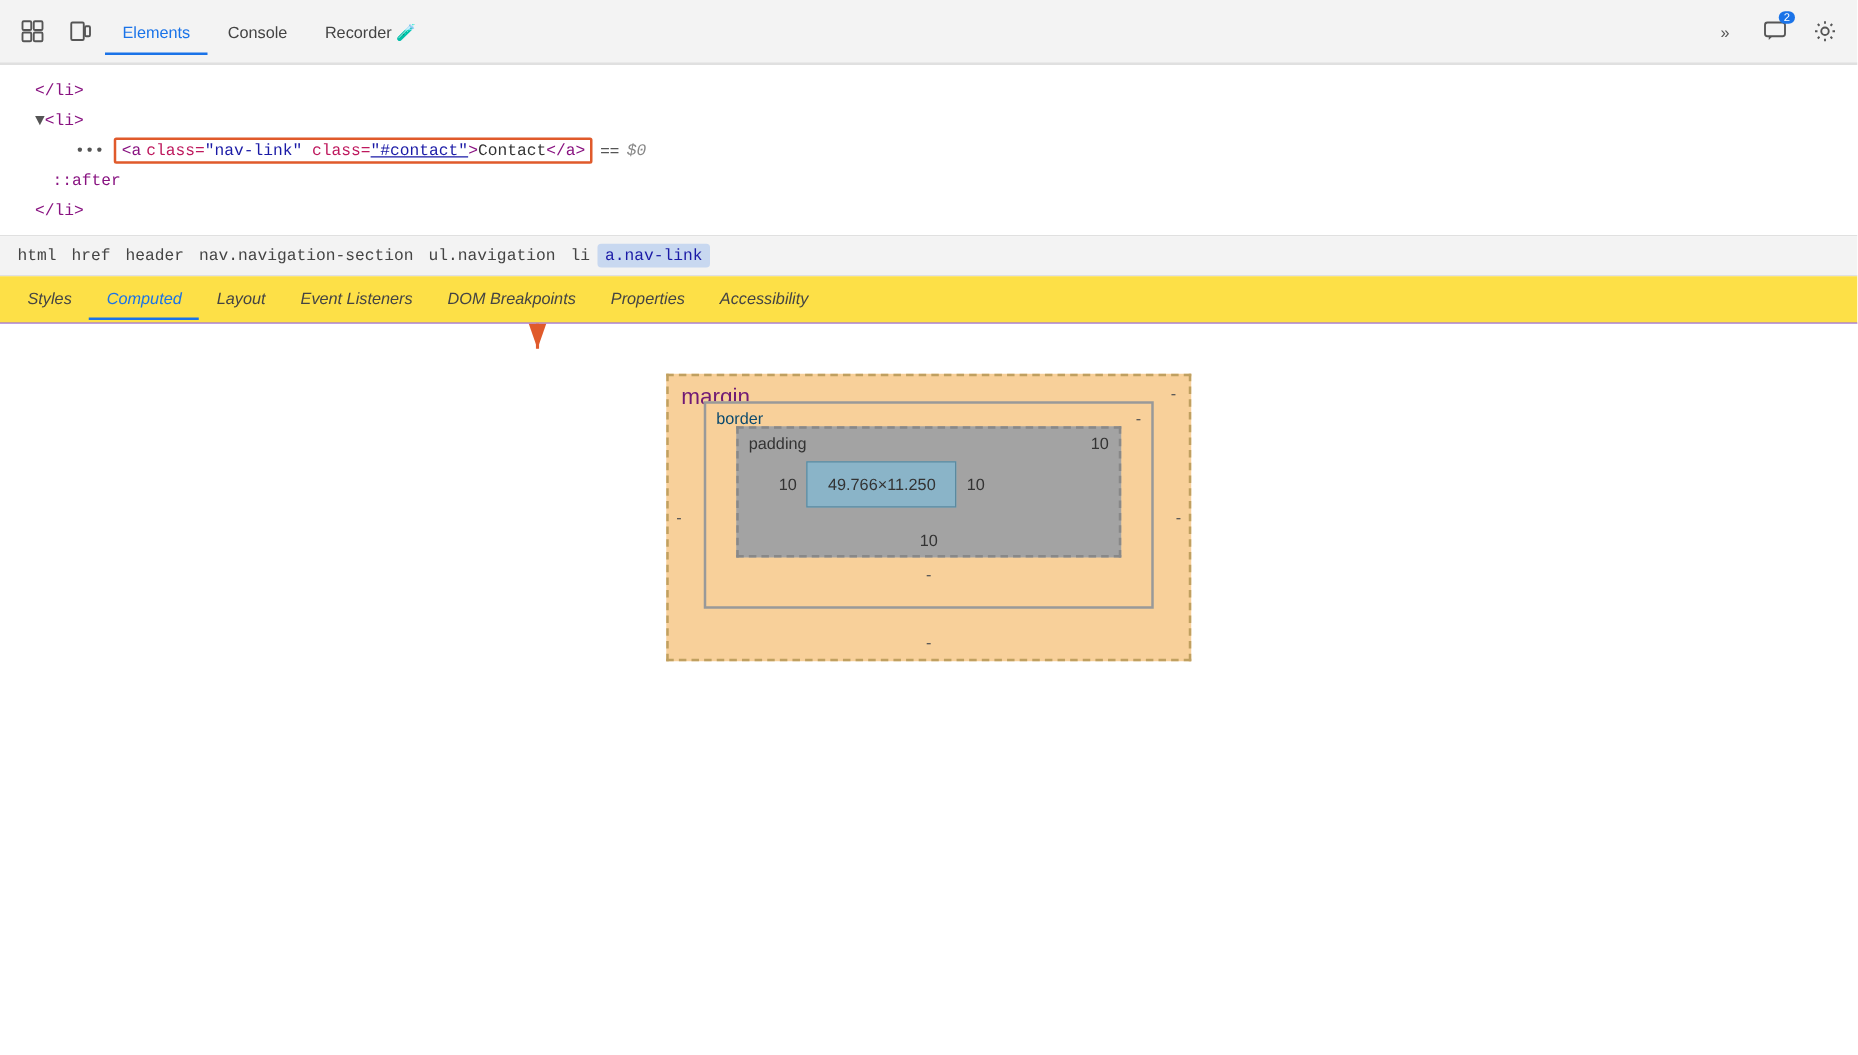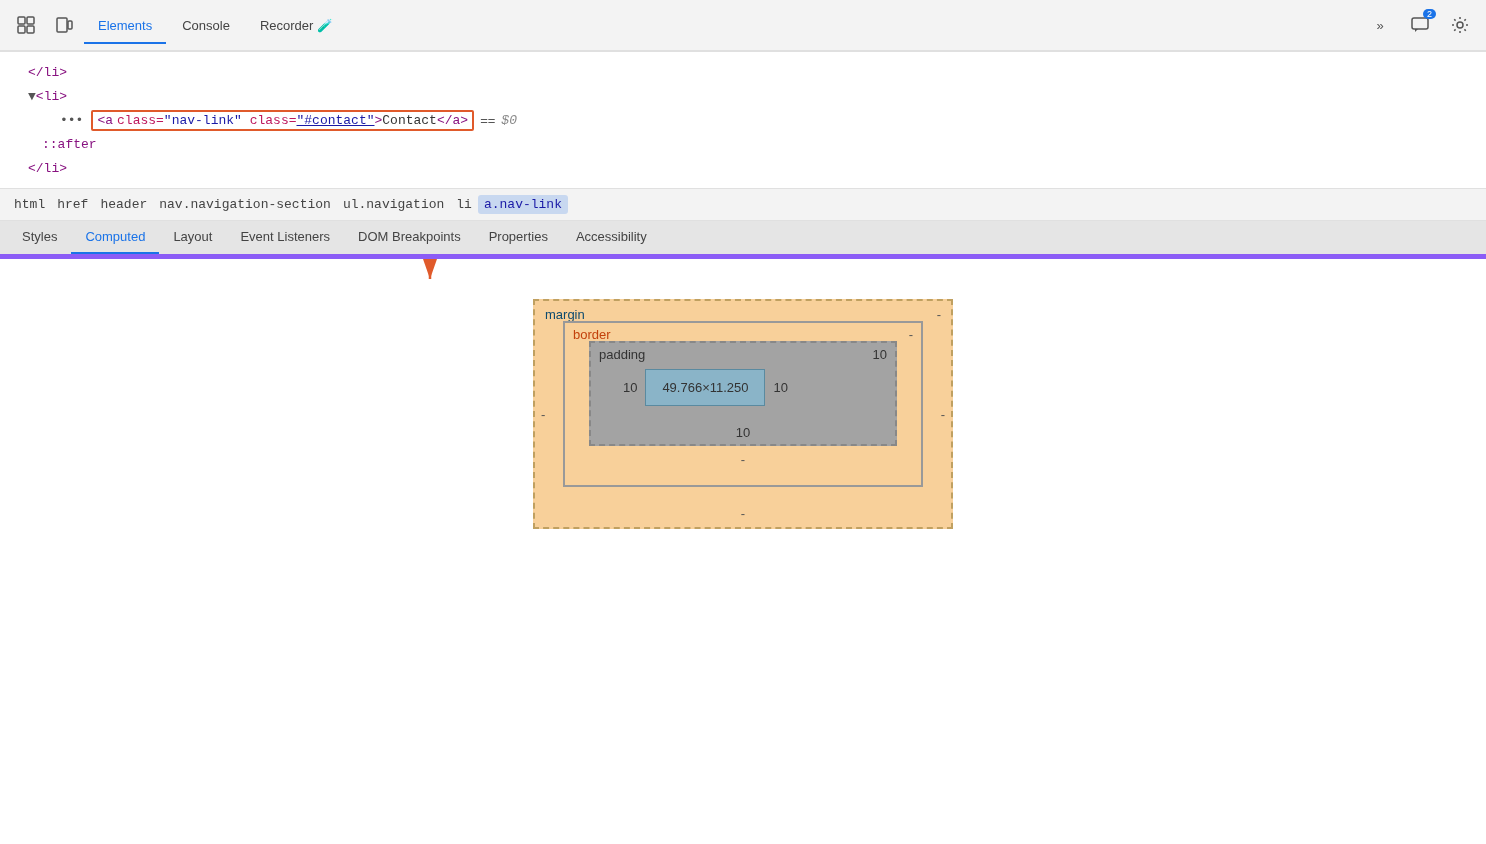--- a/index.html
+++ b/index.html
@@ -130,25 +130,26 @@
     .breadcrumb-item.active {
       background: #c8d8f0;
       color: #1a1aa6;
       border-radius: 3px;
     }
 
     
     .panel-tabs {
       display: flex;
       align-items: center;
-      border-bottom: 5px solid #8b5cf6;
-      background: #e5e5e5;
+      border-bottom: 1px solid #8b5cf6;
+      background: #fde047;
       padding: 0 8px;
       height: 38px;
       gap: 0;
+      font-style: italic;
     }
     .panel-tab {
       padding: 8px 14px;
       font-family: -apple-system, BlinkMacSystemFont, 'Segoe UI', sans-serif;
       font-size: 13px;
       color: #444;
       cursor: pointer;
       border-bottom: 2px solid transparent;
       white-space: nowrap;
     }
@@ -180,22 +181,22 @@
       border: 2px dashed #c0a060;
       padding: 20px 28px;
       position: relative;
       min-width: 420px;
     }
     .box-margin-label {
       position: absolute;
       top: 6px;
       left: 10px;
       font-family: -apple-system, BlinkMacSystemFont, 'Segoe UI', sans-serif;
-      font-size: 13px;
-      color: #0c4a6e;
+      font-size: 18px;
+      color: #701a75;
     }
     .box-margin-dash-top {
       position: absolute;
       top: 6px;
       right: 10px;
       font-size: 13px;
       color: #555;
       font-family: -apple-system, BlinkMacSystemFont, 'Segoe UI', sans-serif;
     }
     .box-margin-dash-bottom {
@@ -231,21 +232,21 @@
       border: 2px solid #999;
       padding: 18px 24px;
       position: relative;
     }
     .box-border-label {
       position: absolute;
       top: 4px;
       left: 8px;
       font-family: -apple-system, BlinkMacSystemFont, 'Segoe UI', sans-serif;
       font-size: 13px;
-      color: #c2410c;
+      color: #0c4a6e;
     }
     .box-border-dash {
       position: absolute;
       top: 4px;
       right: 8px;
       font-size: 13px;
       color: #555;
       font-family: -apple-system, BlinkMacSystemFont, 'Segoe UI', sans-serif;
     }
 

